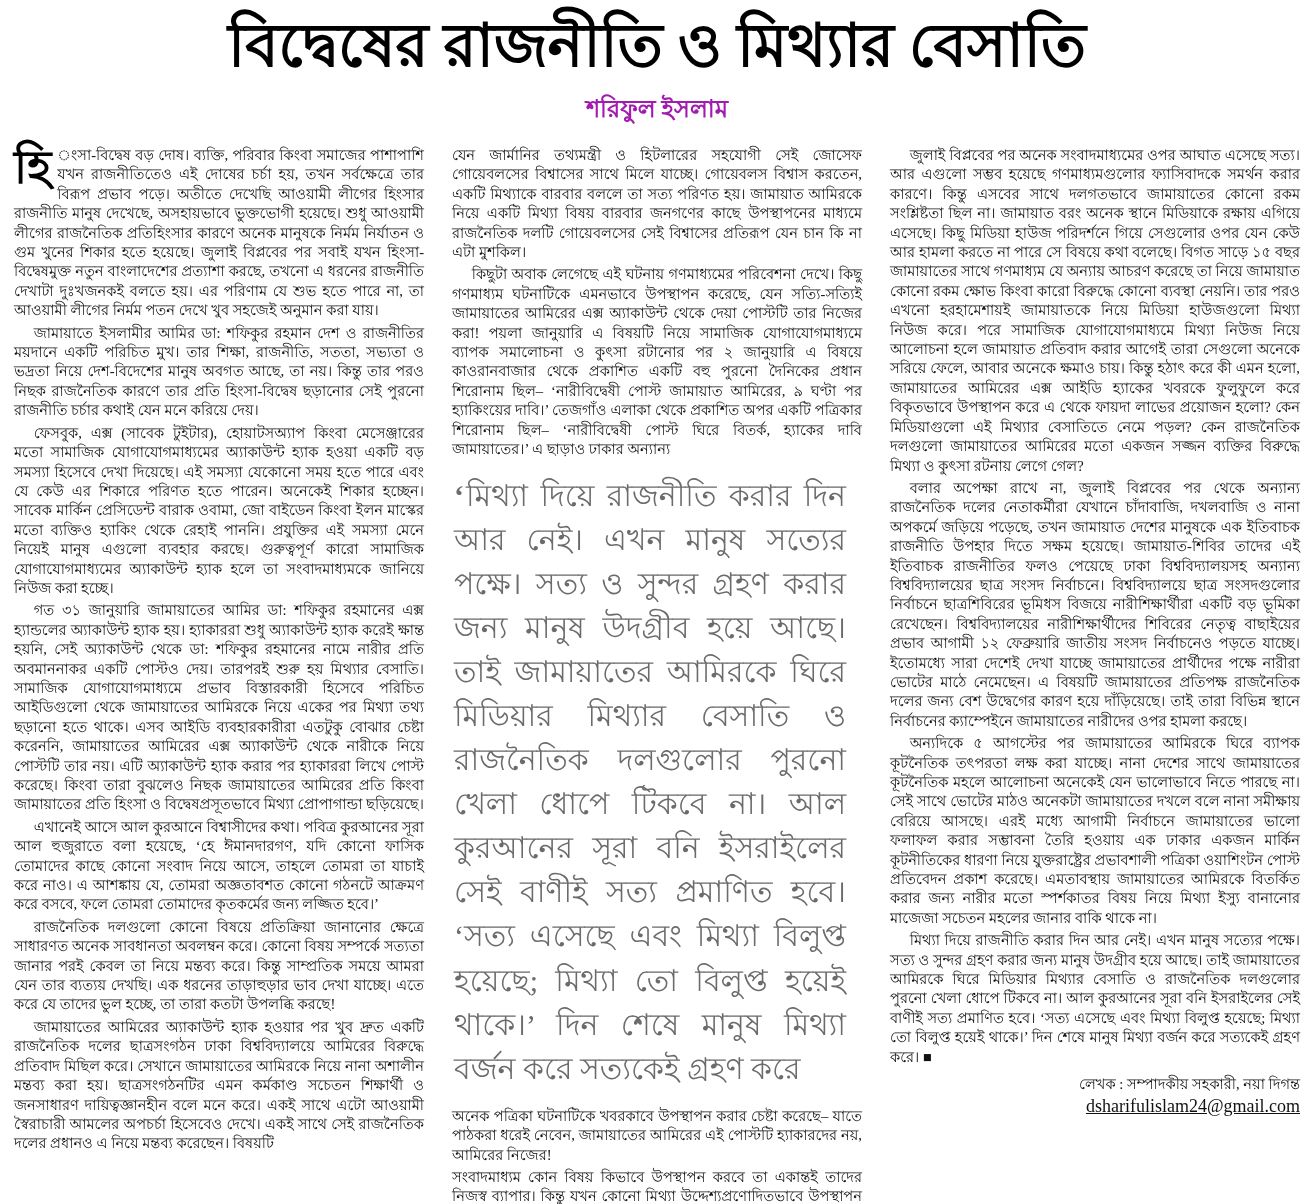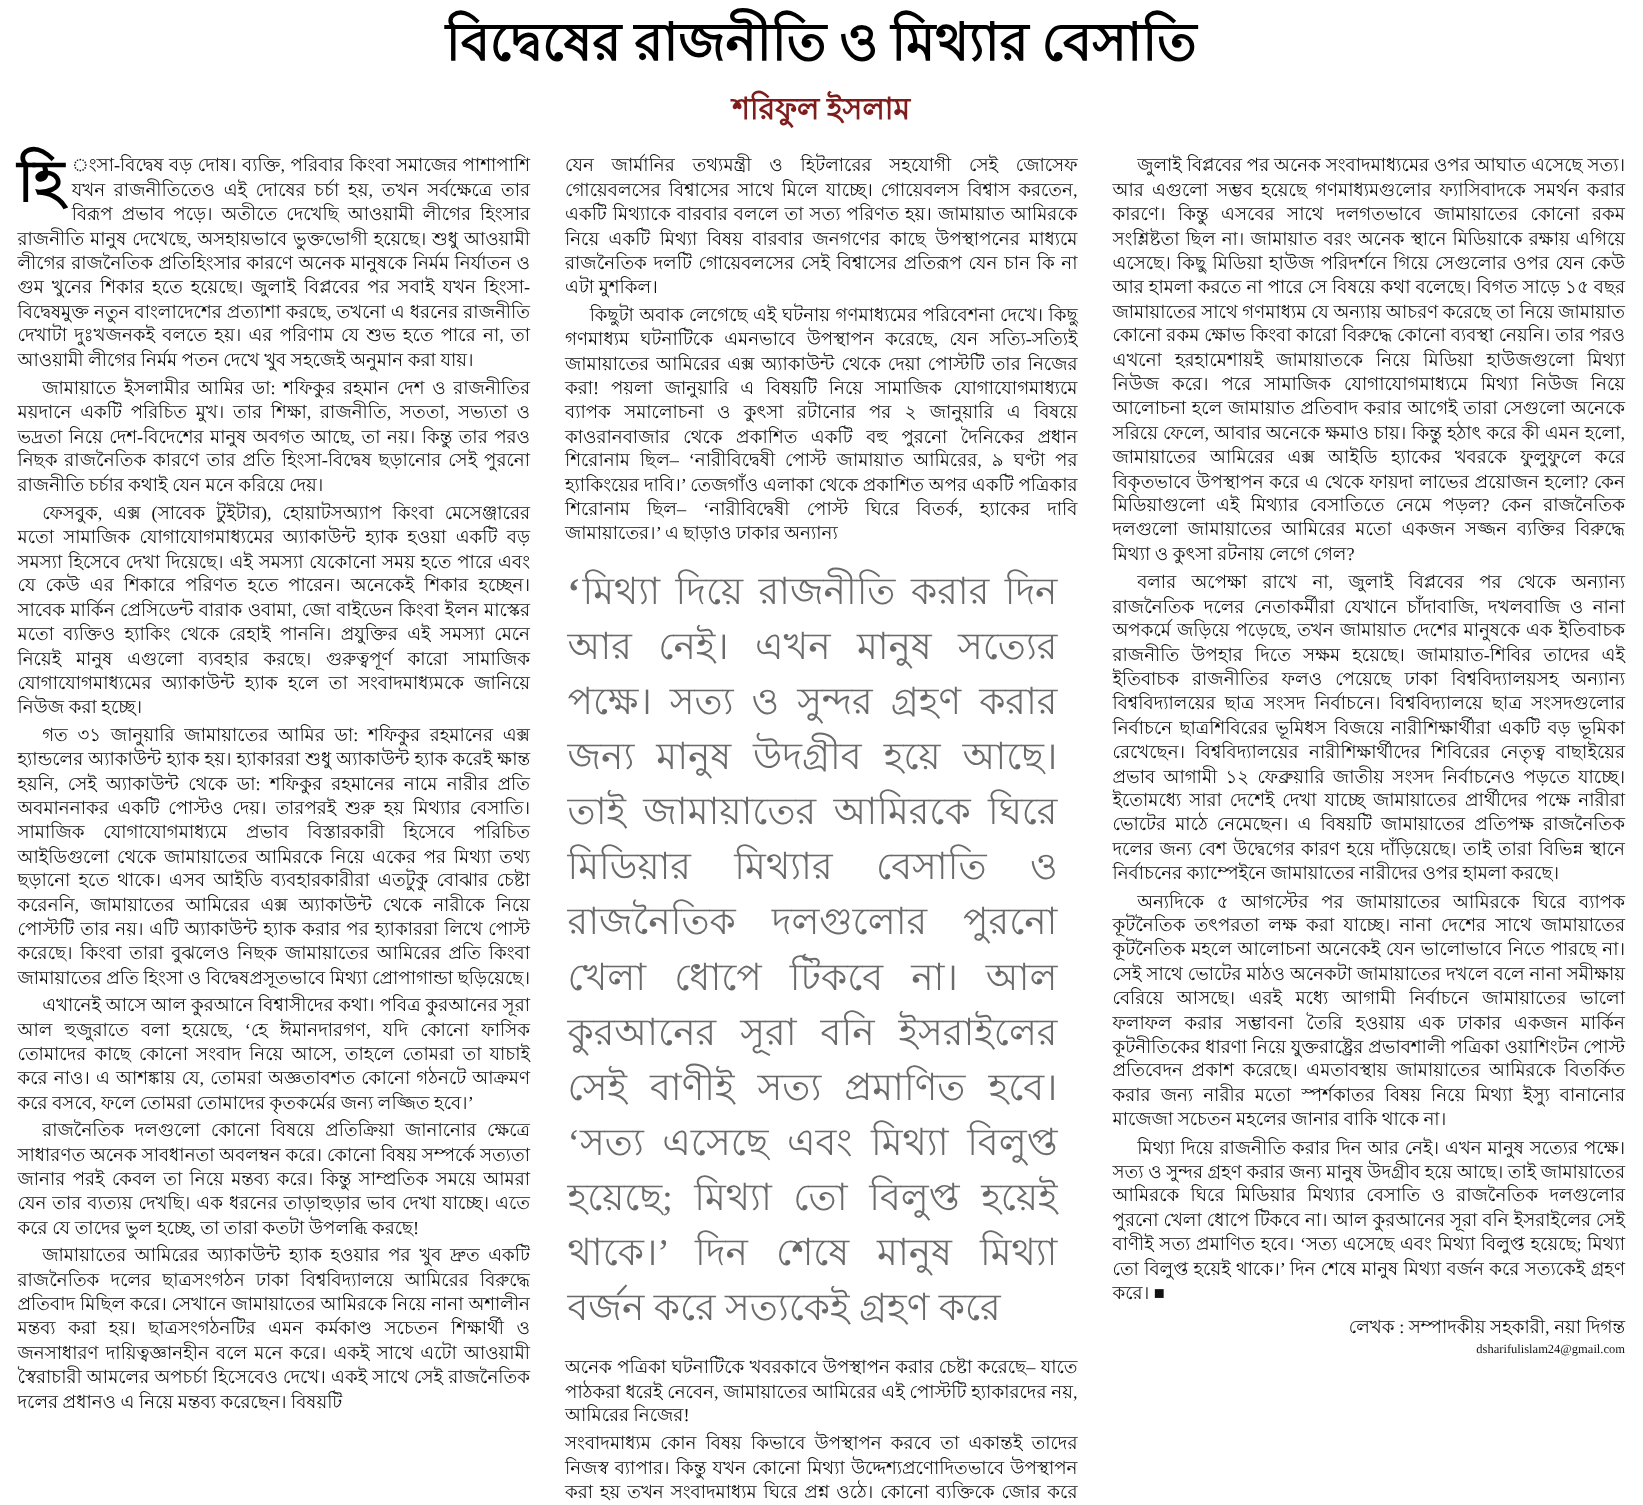--- a/index.html
+++ b/index.html
@@ -9,32 +9,32 @@
     height: 1204px;
     margin: 0 auto;
     padding: 6px 14px 6px 14px;
     background: #ffffff;
     color: #111;
     font-family: "Liberation Serif", "DejaVu Serif", serif;
     overflow: hidden;
   }
   .headline {
     text-align: center;
-    font-size: 42px;
+    font-size: 60px;
     font-weight: 700;
     line-height: 1.2;
     margin: 4px 0 8px 0;
     color: #000;
   }
   .byline {
     text-align: center;
     font-size: 24px;
     font-weight: 700;
     margin: 0 0 16px 0;
-    color: #7f1d1d;
+    color: #a21caf;
   }
   .columns {
     display: flex;
     gap: 28px;
     align-items: flex-start;
   }
   .col {
     flex: 1 1 0;
     font-size: 14.6px;
     line-height: 1.33;
@@ -70,21 +70,22 @@
   .footer {
     margin-top: 8px;
     text-align: right;
   }
   .footer .writer-line {
     font-weight: 400;
     font-size: 14.6px;
   }
   .footer .writer-email {
     font-weight: 400;
-    font-size: 10px;
+    font-size: 18px;
+    text-decoration: underline;
   }
 </style>
 </head>
 <body>
 
 <div class="page">
 
   <h1 class="headline">বিদ্বেষের রাজনীতি ও মিথ্যার বেসাতি</h1>
   <div class="byline">শরিফুল ইসলাম</div>
 

